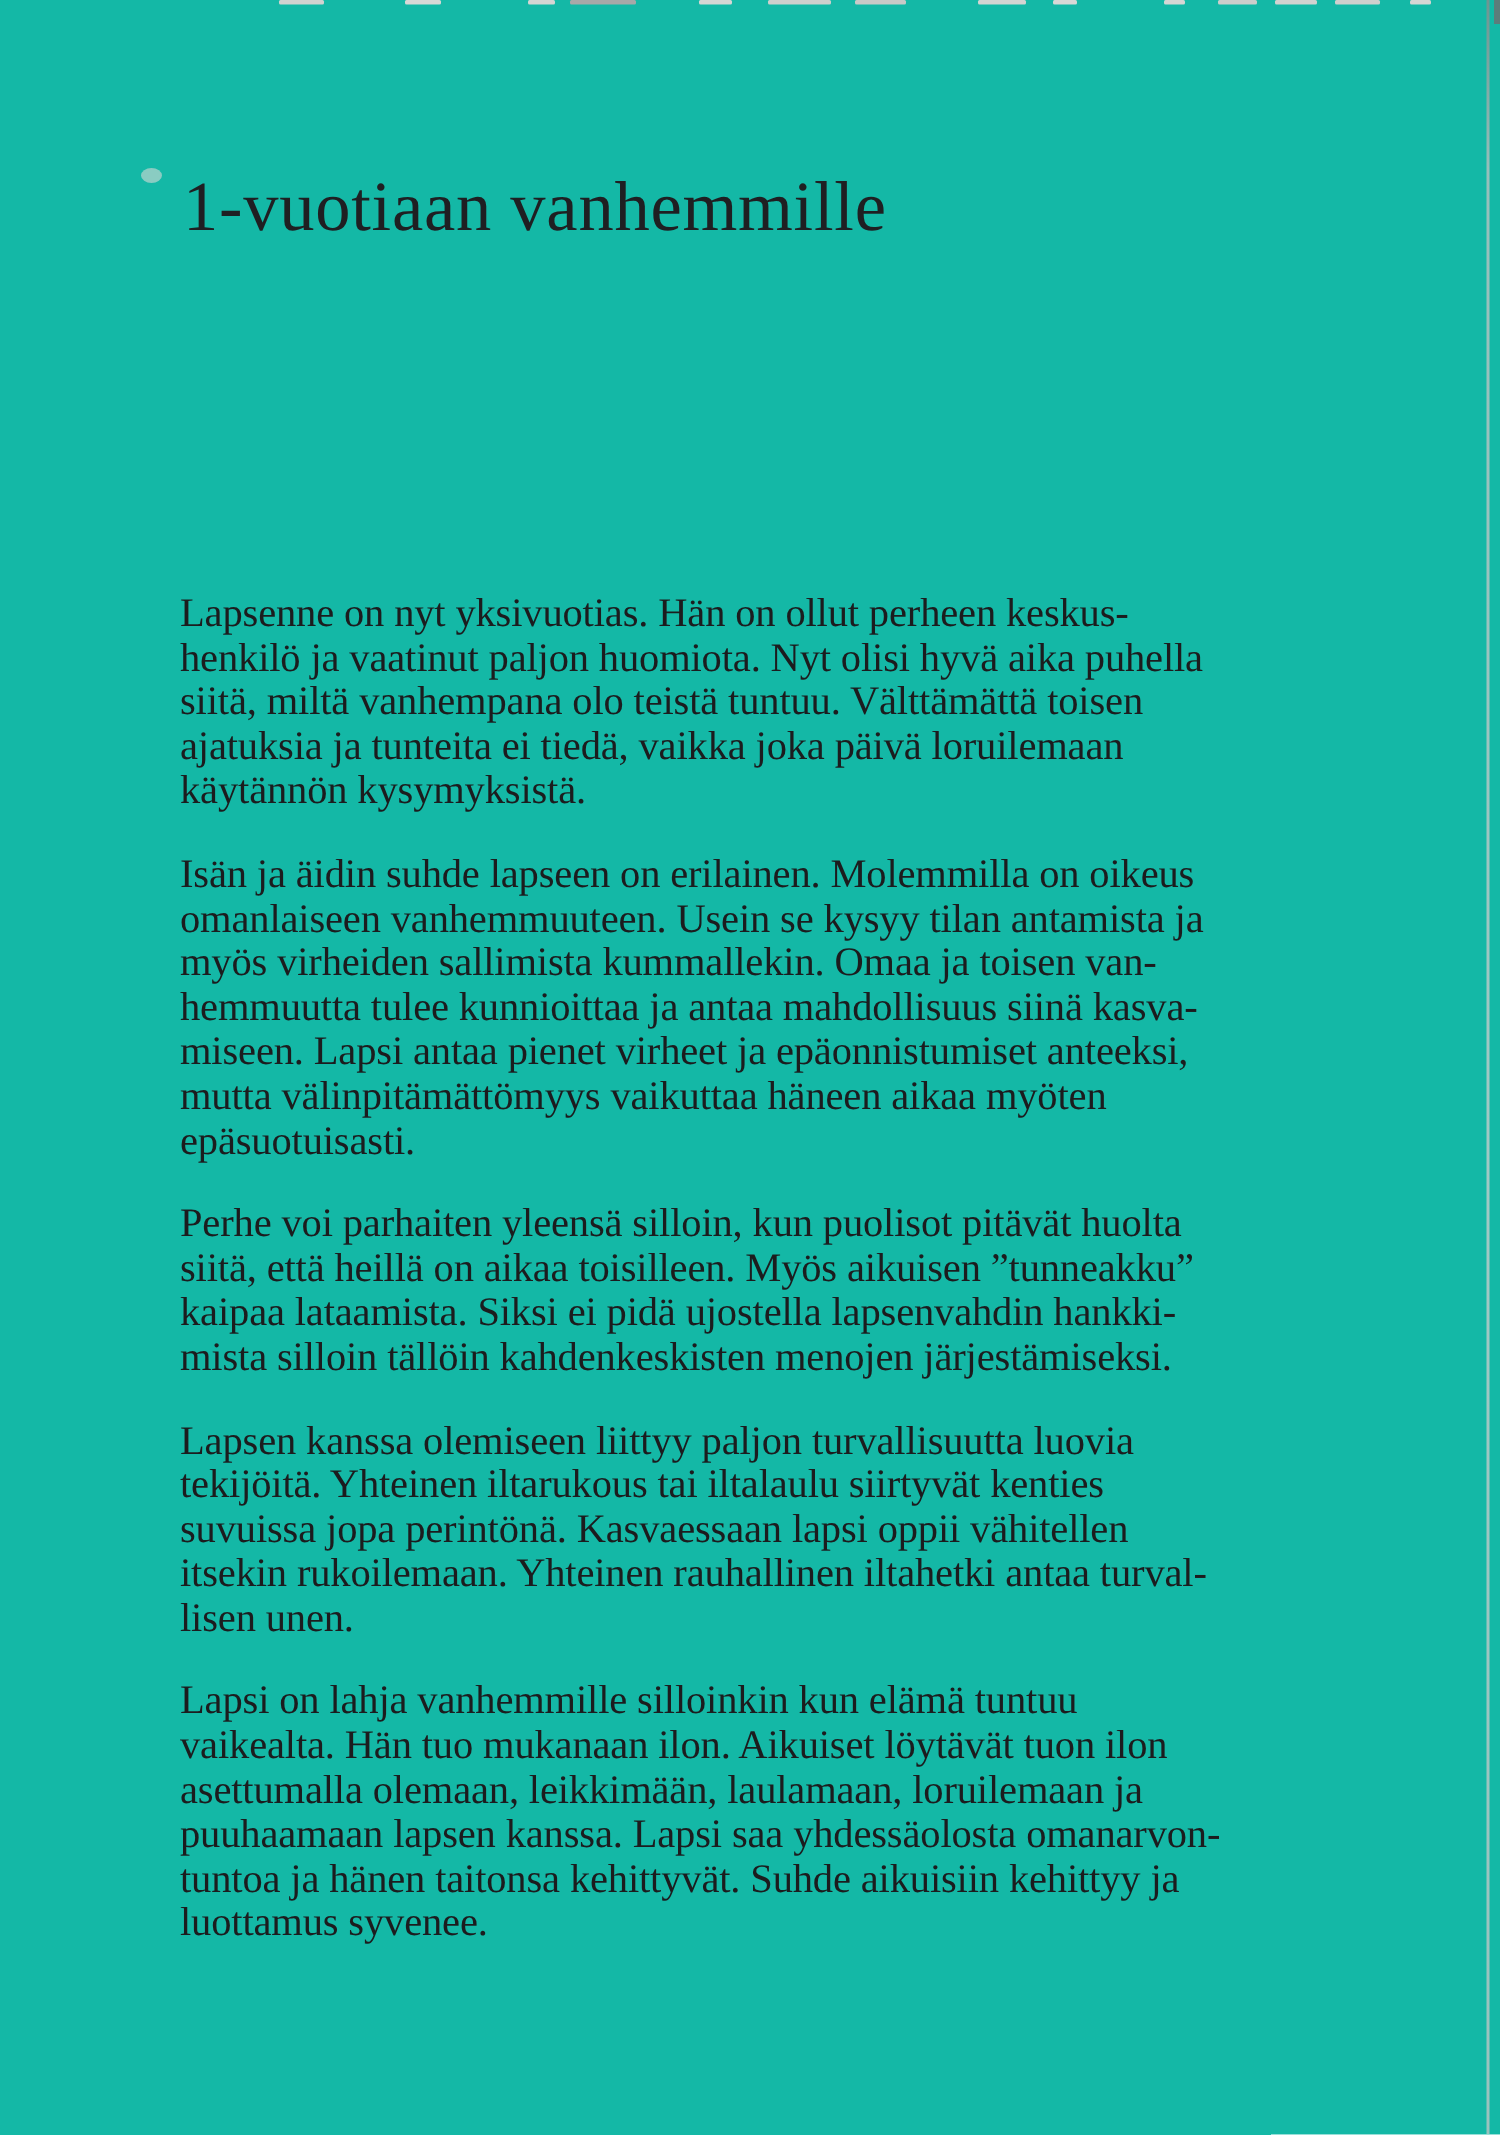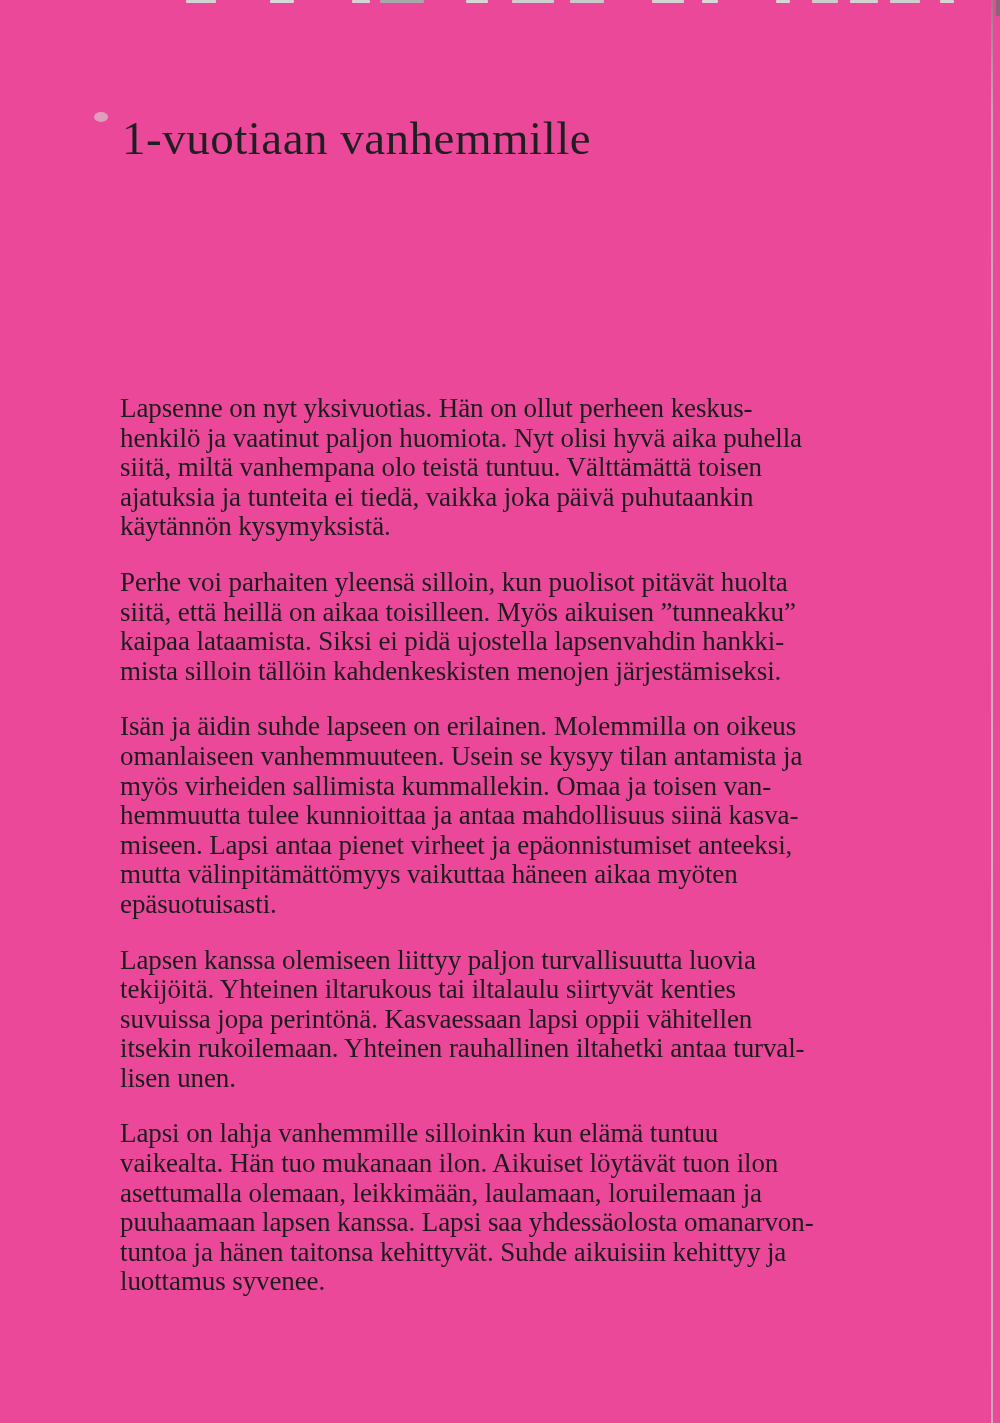--- a/index.html
+++ b/index.html
@@ -4,21 +4,21 @@
 <style>
   html, body {
     margin: 0;
     padding: 0;
     background: #ffffff;
   }
   .page {
     position: relative;
     width: 1000px;
     height: 1423px;
-    background: #ec4899;
+    background: #14b8a6;
     overflow: hidden;
     font-family: "Liberation Serif", serif;
     color: #1c1c1e;
   }
   
   .scan-dash {
     position: absolute;
     top: 0;
     height: 3px;
     border-radius: 1px;
@@ -101,33 +101,33 @@
   <div class="scan-edge-line"></div>
   <div class="scan-corner"></div>
   <div class="scan-smudge"></div>
 
   <h1 class="title">1-vuotiaan vanhemmille</h1>
 
   <div class="body-text">
     <p class="para">Lapsenne on nyt yksivuotias. Hän on ollut perheen keskus-
 henkilö ja vaatinut paljon huomiota. Nyt olisi hyvä aika puhella
 siitä, miltä vanhempana olo teistä tuntuu. Välttämättä toisen
-ajatuksia ja tunteita ei tiedä, vaikka joka päivä puhutaankin
+ajatuksia ja tunteita ei tiedä, vaikka joka päivä loruilemaan
 käytännön kysymyksistä.</p>
-    <p class="para">Perhe voi parhaiten yleensä silloin, kun puolisot pitävät huolta
-siitä, että heillä on aikaa toisilleen. Myös aikuisen ”tunneakku”
-kaipaa lataamista. Siksi ei pidä ujostella lapsenvahdin hankki-
-mista silloin tällöin kahdenkeskisten menojen järjestämiseksi.</p>
     <p class="para">Isän ja äidin suhde lapseen on erilainen. Molemmilla on oikeus
 omanlaiseen vanhemmuuteen. Usein se kysyy tilan antamista ja
 myös virheiden sallimista kummallekin. Omaa ja toisen van-
 hemmuutta tulee kunnioittaa ja antaa mahdollisuus siinä kasva-
 miseen. Lapsi antaa pienet virheet ja epäonnistumiset anteeksi,
 mutta välinpitämättömyys vaikuttaa häneen aikaa myöten
 epäsuotuisasti.</p>
+    <p class="para">Perhe voi parhaiten yleensä silloin, kun puolisot pitävät huolta
+siitä, että heillä on aikaa toisilleen. Myös aikuisen ”tunneakku”
+kaipaa lataamista. Siksi ei pidä ujostella lapsenvahdin hankki-
+mista silloin tällöin kahdenkeskisten menojen järjestämiseksi.</p>
     <p class="para">Lapsen kanssa olemiseen liittyy paljon turvallisuutta luovia
 tekijöitä. Yhteinen iltarukous tai iltalaulu siirtyvät kenties
 suvuissa jopa perintönä. Kasvaessaan lapsi oppii vähitellen
 itsekin rukoilemaan. Yhteinen rauhallinen iltahetki antaa turval-
 lisen unen.</p>
     <p class="para">Lapsi on lahja vanhemmille silloinkin kun elämä tuntuu
 vaikealta. Hän tuo mukanaan ilon. Aikuiset löytävät tuon ilon
 asettumalla olemaan, leikkimään, laulamaan, loruilemaan ja
 puuhaamaan lapsen kanssa. Lapsi saa yhdessäolosta omanarvon-
 tuntoa ja hänen taitonsa kehittyvät. Suhde aikuisiin kehittyy ja

